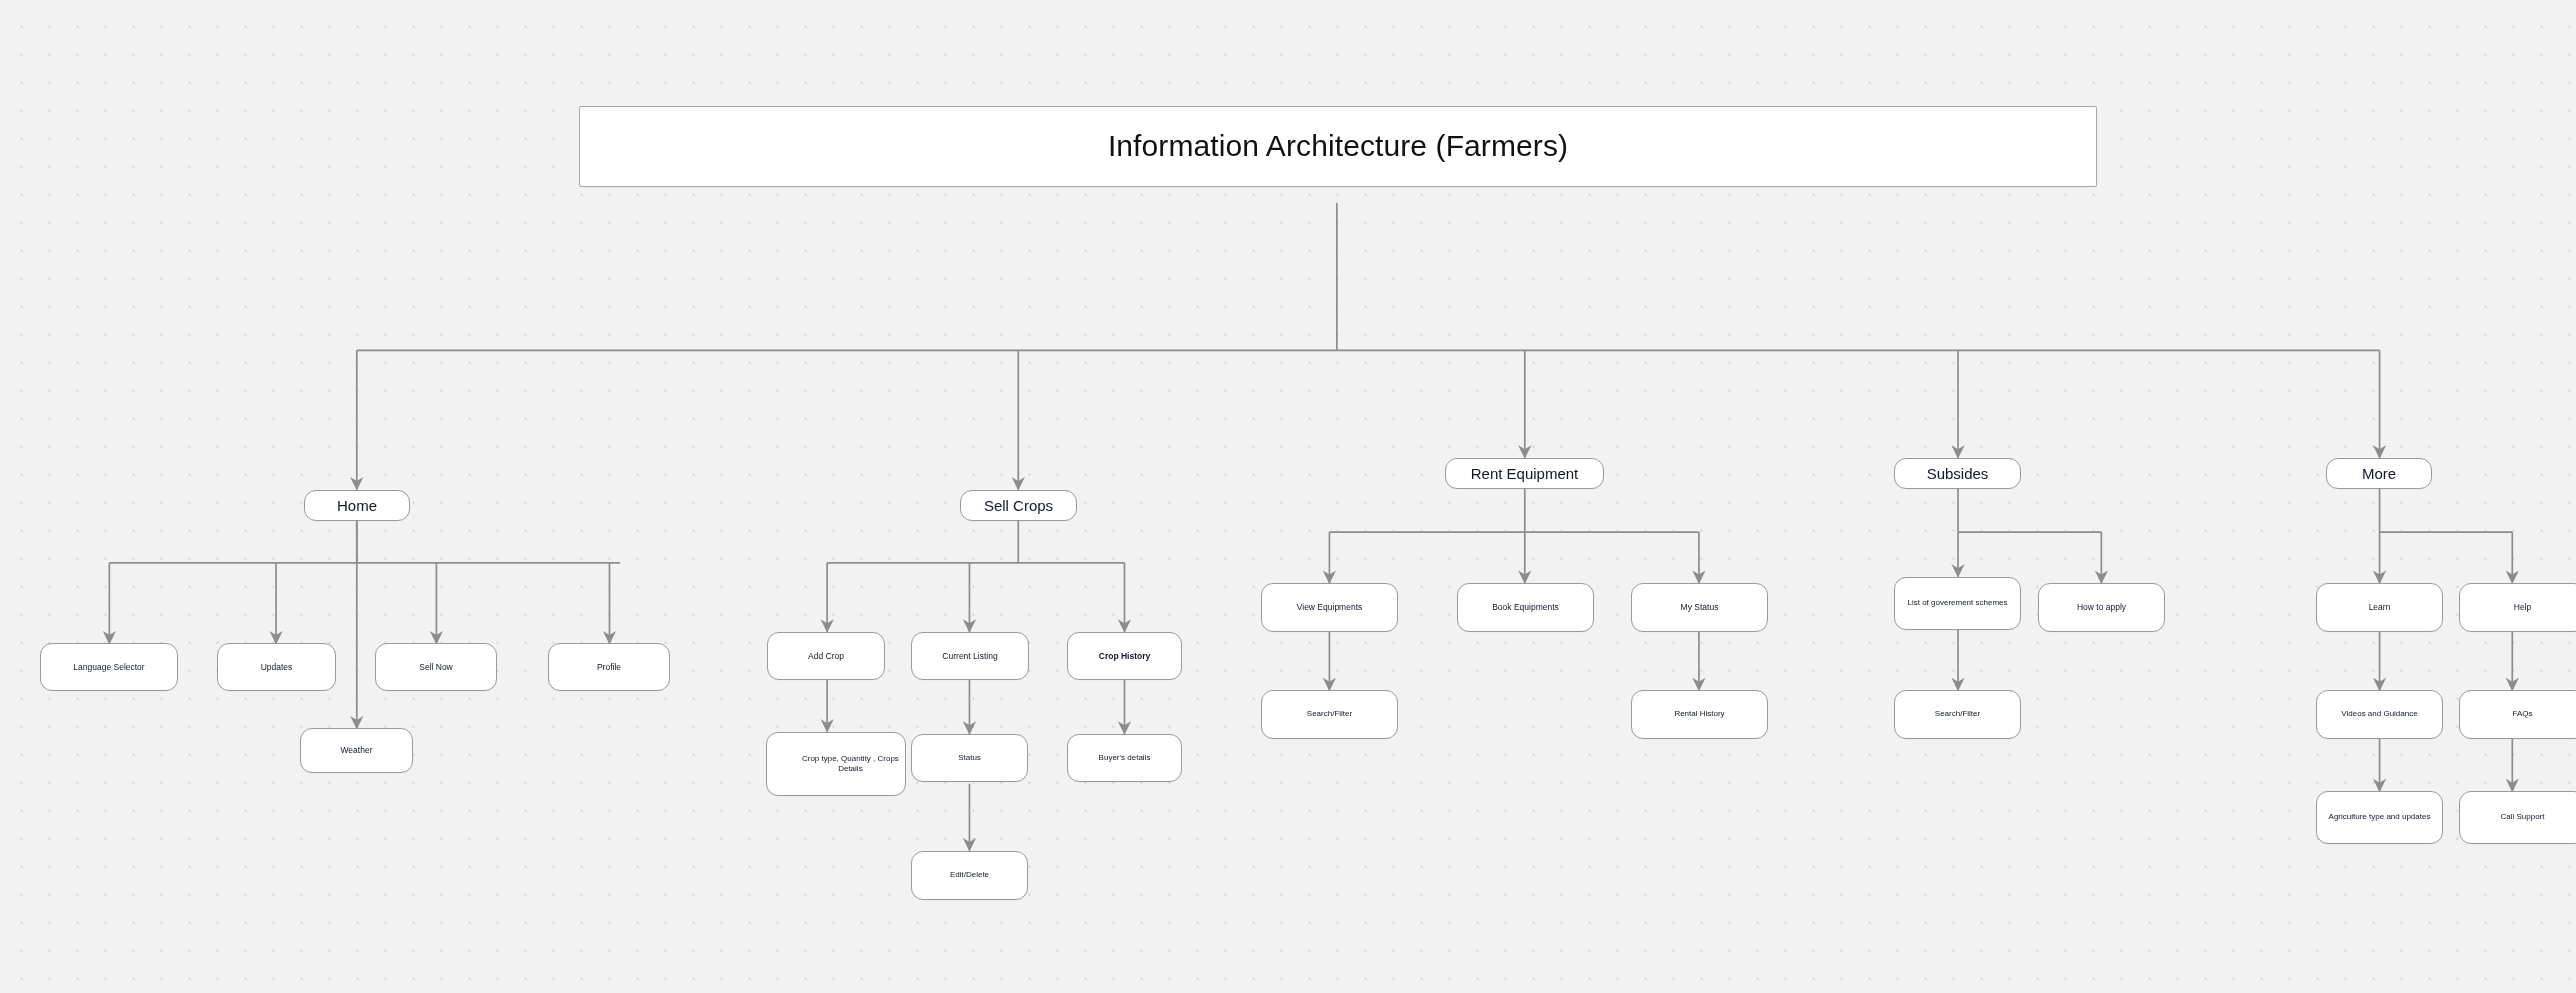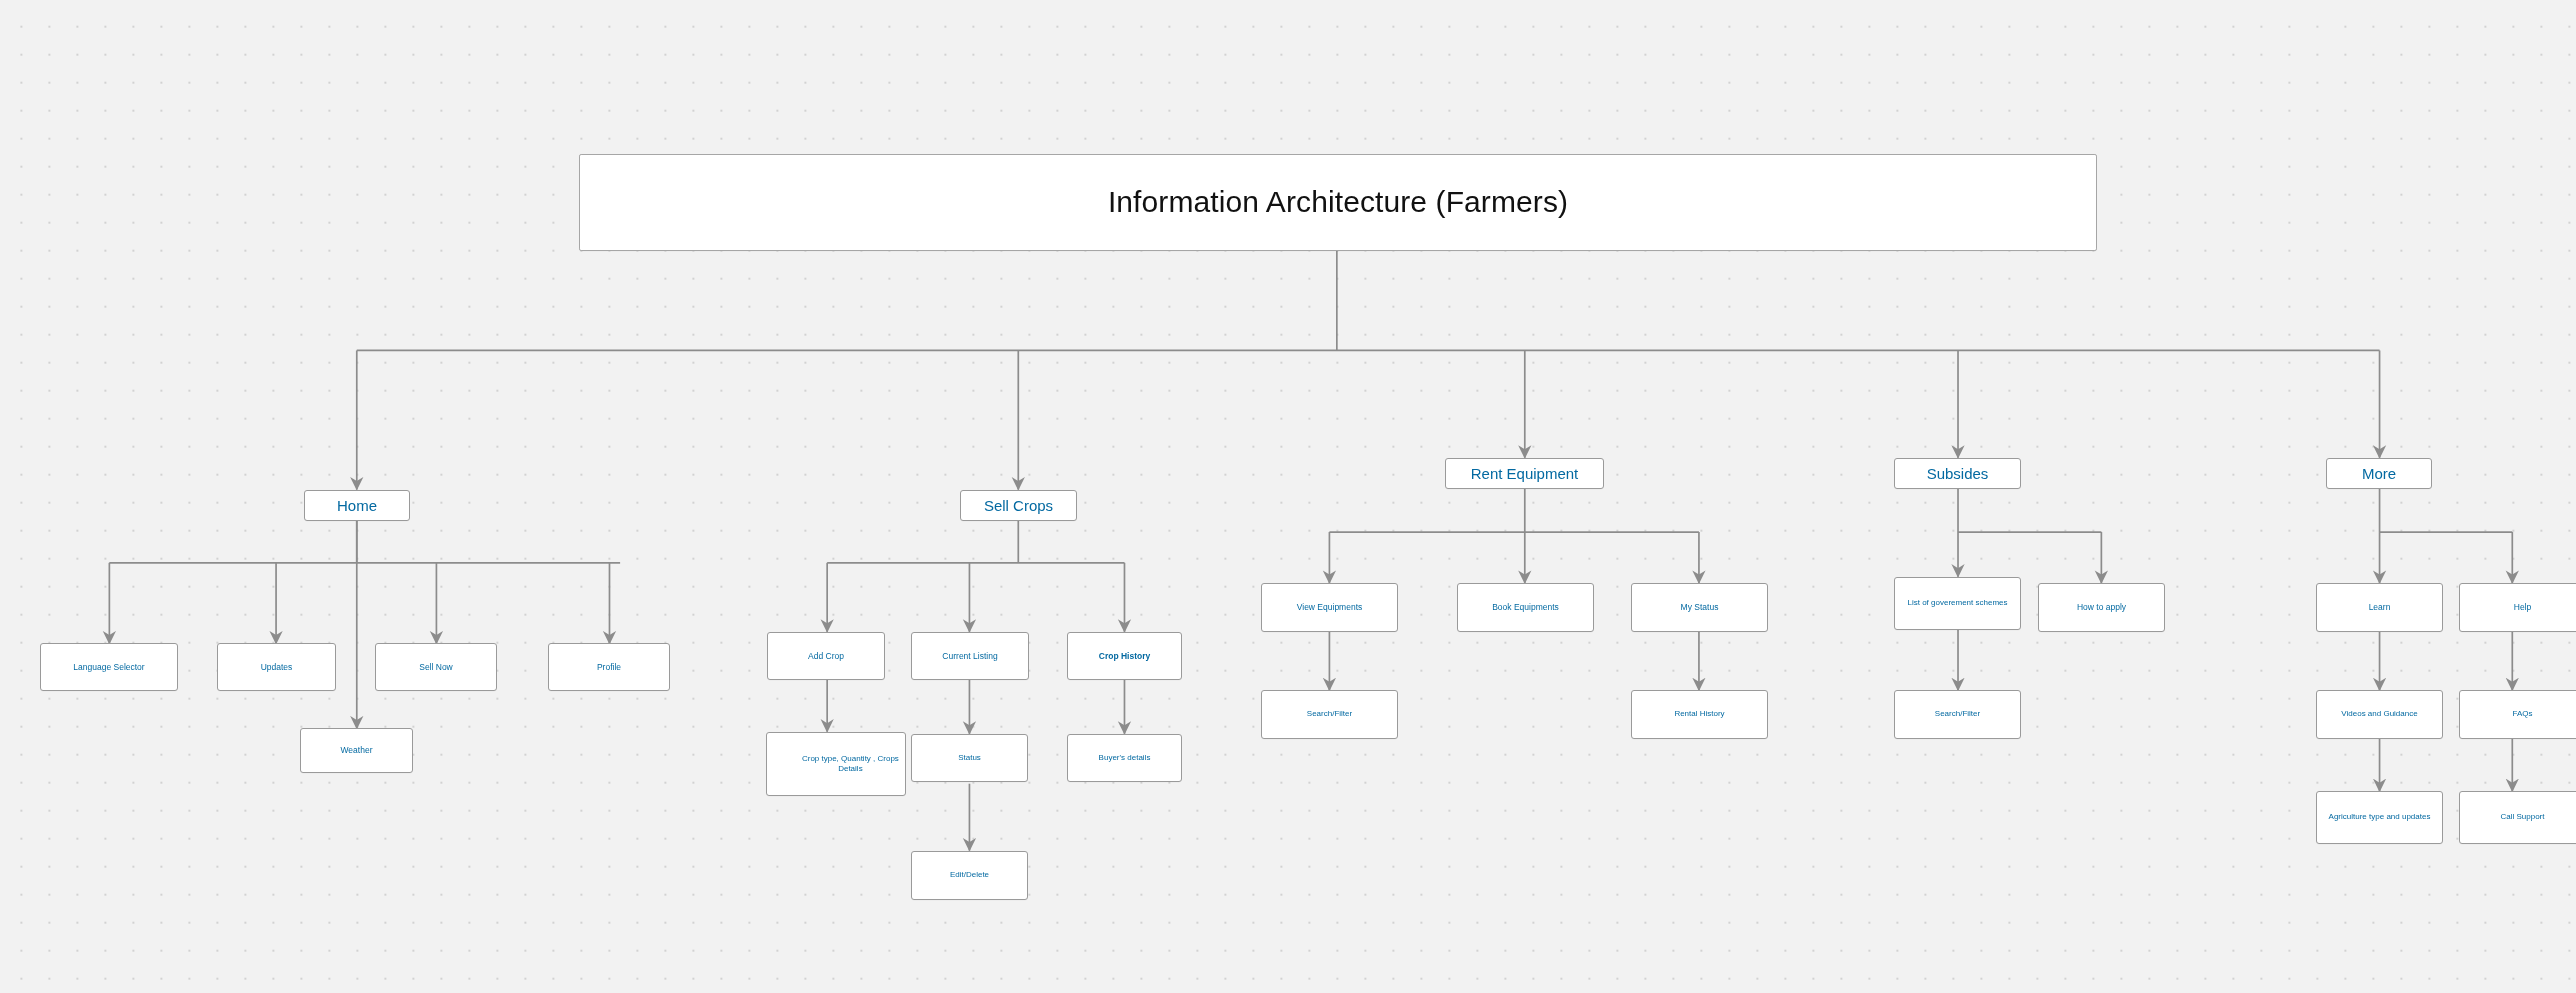--- a/index.html
+++ b/index.html
@@ -16,24 +16,24 @@
     background-image:radial-gradient(circle, #d2d2d2 0.8px, rgba(0,0,0,0) 0.9px);
     background-size:28px 28px;
     background-position:7.4px 12.7px;
   }
   #edges{position:absolute;left:0;top:0;width:2576px;height:994px;pointer-events:none;}
   .node{
     position:absolute;
     box-sizing:border-box;
     background:#ffffff;
     border:1.1px solid #9a9a9a;
-    border-radius:3px;
+    border-radius:12px;
     display:flex;align-items:center;justify-content:center;
     text-align:center;
-    color:#0369a1;
+    color:#0f172a;
     line-height:1.28;
     padding:1.1px 3.2px;
     box-shadow:0 0.5px 0 rgba(0,0,0,0.04);
   }
   .node.root{
     border-color:#a6a6a6;
     border-radius:2.1px;
     font-size:30px;
     letter-spacing:0.1px;
     color:#111;
@@ -106,21 +106,21 @@
       <path d="M4482,1002 L4732,1002" marker-end="none"></path>
       <path d="M4482,1002 L4482,1098"></path>
       <path d="M4732,1002 L4732,1098"></path>
       <path d="M4482,1158 L4482,1300"></path>
       <path d="M4732,1158 L4732,1300"></path>
       <path d="M4482,1358 L4482,1490"></path>
       <path d="M4732,1358 L4732,1490"></path>
     </g>
   </svg>
 
-  <div class="node root" style="left:579px;top:106px;width:1518px;height:97px;margin-top:48px;">
+  <div class="node root" style="left:579px;top:106px;width:1518px;height:81px;">
     <span>Information Architecture (Farmers)</span>
   </div>
 
   <div class="node l1" style="left:304px;top:490px;width:106px;height:31px;">
     <span>Home</span>
   </div>
 
   <div class="node l1" style="left:960px;top:490px;width:117px;height:31px;">
     <span>Sell Crops</span>
   </div>

